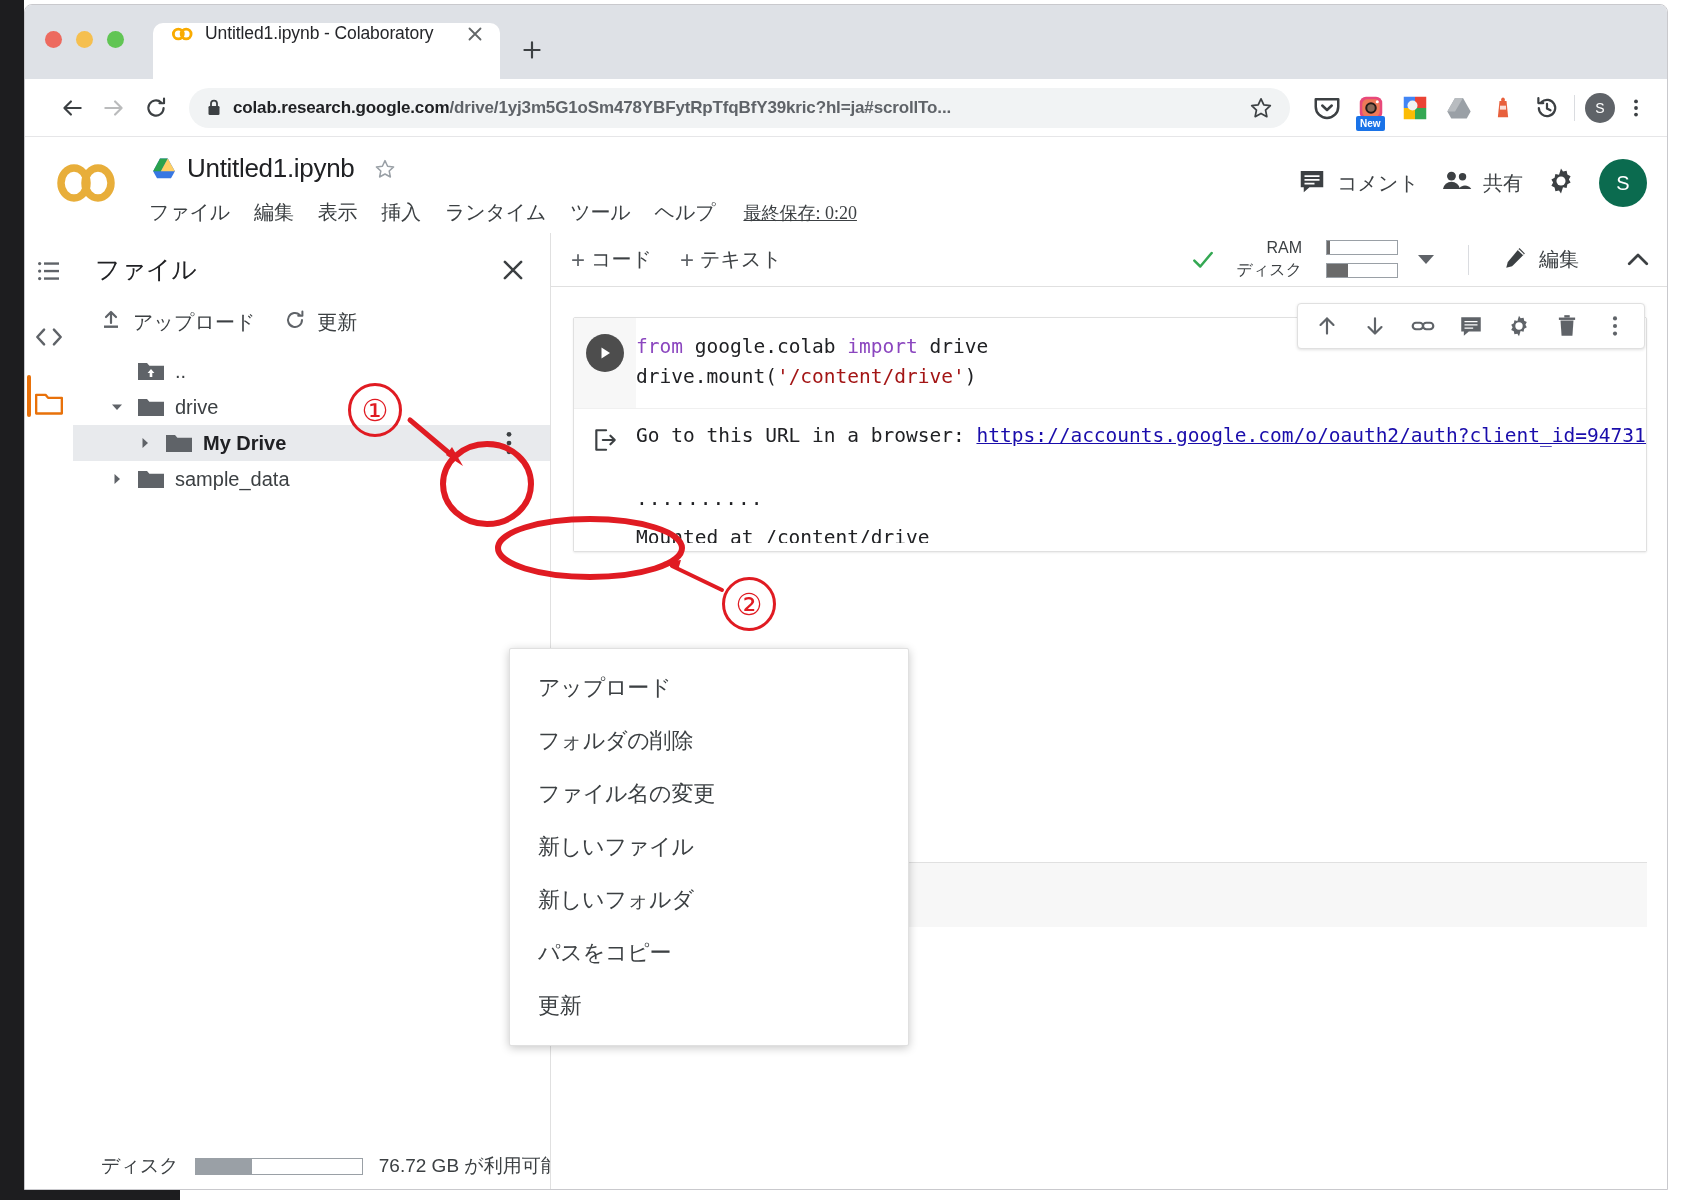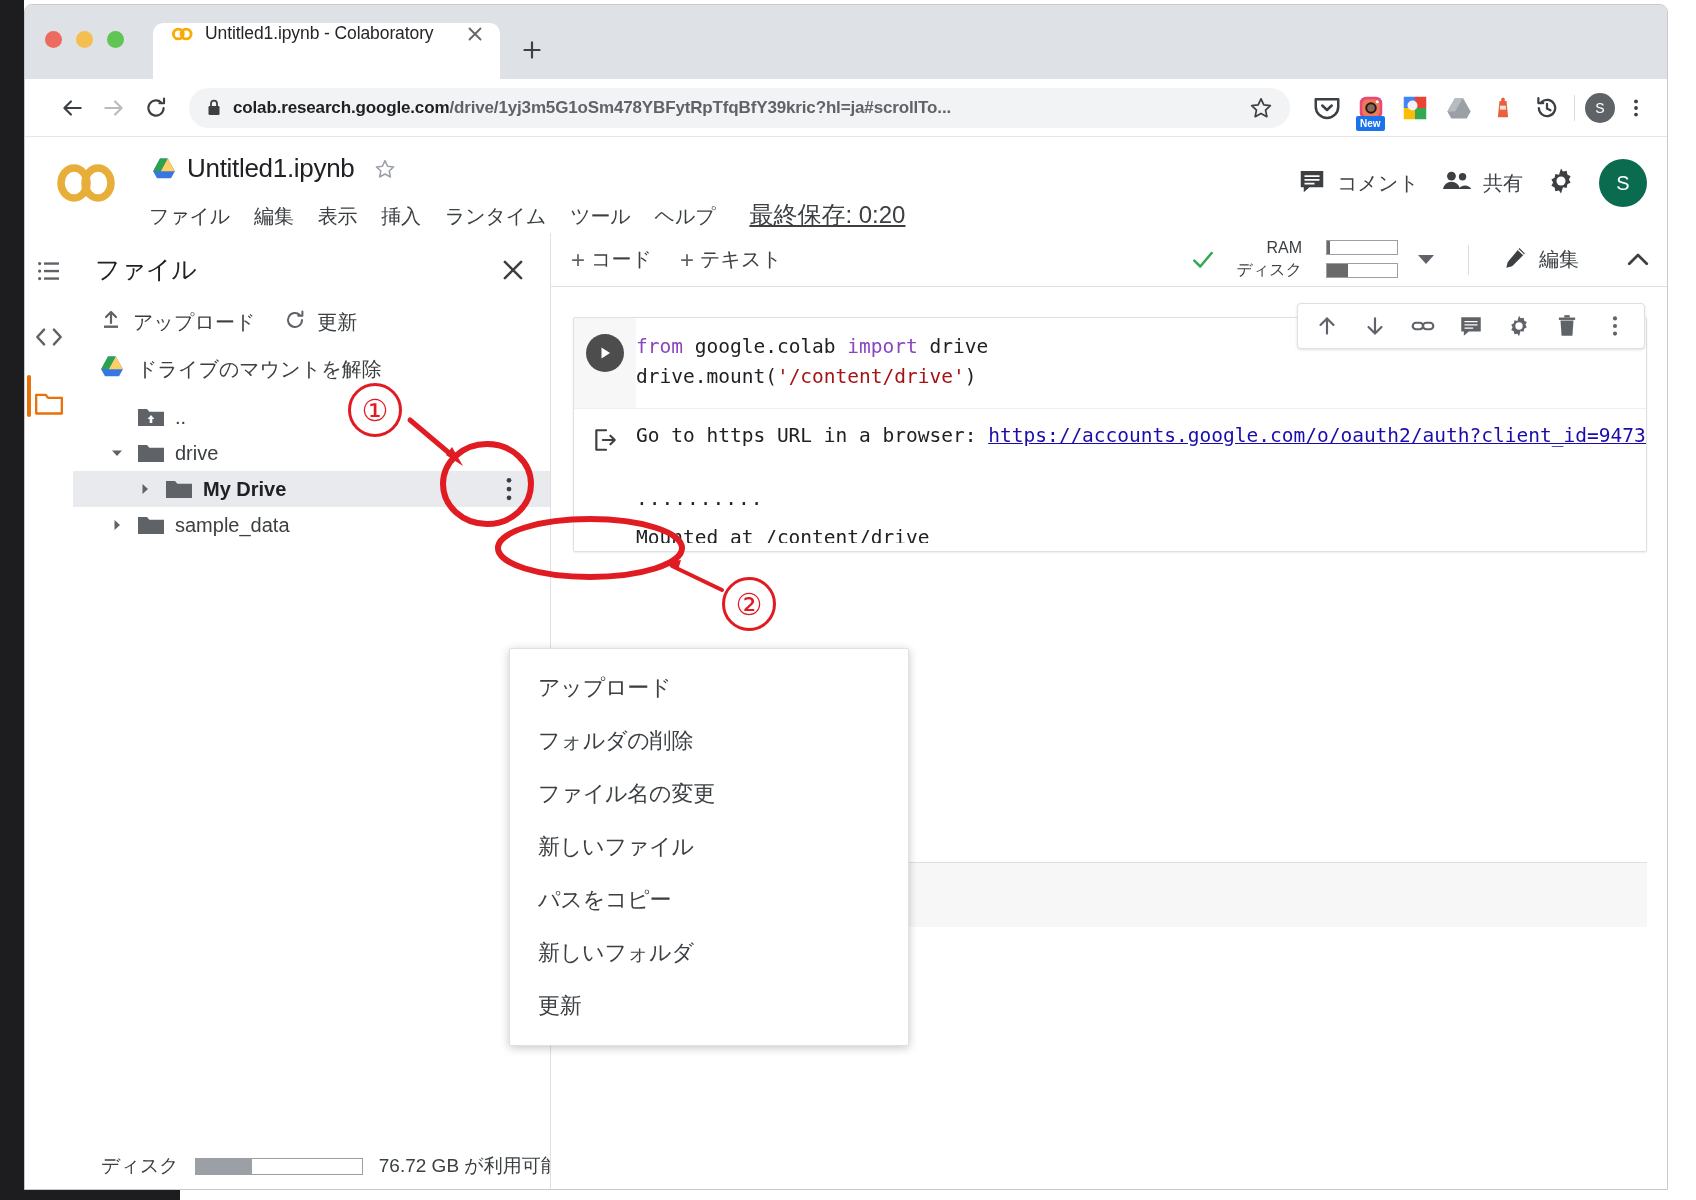--- a/index.html
+++ b/index.html
@@ -110,21 +110,21 @@
   .co-logo { position: absolute; left: 30px; top: 22px; width: 62px; height: 48px; }
   .nb-title-row { position: absolute; left: 126px; top: 16px; display: flex; align-items: center; gap: 10px; }
   .drive-ico { width: 26px; height: 23px; }
   .nb-title { font-size: 26px; color: #202124; letter-spacing: -0.3px; }
   .star-ol { width: 24px; height: 24px; margin-left: 8px; cursor: pointer; }
   .menubar {
     position: absolute; left: 124px; top: 62px; display: flex; align-items: baseline; gap: 24px;
   }
   .menu-item { font-size: 20px; color: #3c4043; cursor: pointer; letter-spacing: -0.2px; }
   .save-state {
-    font-size: 24px; color: #3c4043; text-decoration: underline; cursor: pointer; margin-left: 10px;
+    font-size: 18px; color: #3c4043; text-decoration: underline; cursor: pointer; margin-left: 4px; font-family: Liberation Serif, serif;
   }
   .header-right {
     position: absolute; right: 20px; top: 22px; display: flex; align-items: center; gap: 22px;
   }
   .hr-btn { display: flex; align-items: center; gap: 10px; cursor: pointer; }
   .hr-btn span { font-size: 20px; color: #3c4043; }
   .avatar-lg {
     width: 48px; height: 48px; border-radius: 50%; background: #0b6b4f; color: #fff;
     display: flex; align-items: center; justify-content: center; font-size: 20px;
   }
@@ -517,30 +517,20 @@
               <span>
                 <svg width="24" height="24" viewBox="0 0 24 24">
                   <path d="M19 12 a7 7 0 1 1 -2.2 -5.1" fill="none" stroke="#5f6368" stroke-width="2" stroke-linecap="round"></path>
                   <path d="M19.4 3.6 V7.8 H15.2" fill="none" stroke="#5f6368" stroke-width="2" stroke-linecap="round" stroke-linejoin="round"></path>
                 </svg>
               </span>
               <span>更新</span>
             </div>
           </div>
 
-          <div class="fp-mount">
-            <span>
-              <svg width="26" height="23" viewBox="0 0 24 22">
-                <path d="M8.2 1.4 L15.6 1.4 L22.4 13.6 L18.7 20.4 L5.3 20.4 L1.6 13.6 Z" fill="#3777e3"></path>
-                <path d="M8.2 1.4 L1.6 13.6 H9 L15.6 1.4 Z" fill="#2ba24c"></path>
-                <path d="M15.6 1.4 L22.4 13.6 H9 Z" fill="#ffcf63"></path>
-              </svg>
-            </span>
-            <span>ドライブのマウントを解除</span>
-          </div>
 
           <div class="tree">
             <div class="trow ind-1">
               <span class="twist"></span>
               <span class="folder-ico">
                 <svg width="28" height="22" viewBox="0 0 28 22">
                   <path d="M1 3 h9 l2.4 2.8 H27 V20 H1 Z" fill="#5f6368"></path>
                   <path d="M14 9 L10.6 13 h2.1 v4 h2.6 v-4 h2.1 Z" fill="#fff"></path>
                 </svg>
               </span>
@@ -723,41 +713,41 @@
               <div class="out-row">
                 <div class="out-icon-col">
                   <span>
                     <svg width="26" height="26" viewBox="0 0 24 24">
                       <path d="M13 3 H4 V21 H13" fill="none" stroke="#3c4043" stroke-width="2" stroke-linecap="round" stroke-linejoin="round"></path>
                       <path d="M10 12 H21 M17 8 L21 12 L17 16" fill="none" stroke="#3c4043" stroke-width="2" stroke-linecap="round" stroke-linejoin="round"></path>
                     </svg>
                   </span>
                 </div>
                 <div class="out">
-                  <div><span>Go to https URL in a browser: </span><a href="#">https://accounts.google.com/o/oauth2/auth?client_id=9473189</a></div>
+                  <div><span>Go to this URL in a browser: </span><a href="#">https://accounts.google.com/o/oauth2/auth?client_id=9473189</a></div>
                   <div>&nbsp;</div>
                   <div class="dots">··········</div>
                   <div class="clip">Mounted at /content/drive</div>
                 </div>
               </div>
             </div>
 
             <div class="nb-afterline"></div>
             <div class="nb-shade"></div>
           </div>
         </div>
       </div>
 
       <div class="ctxmenu">
         <div class="ctxitem">アップロード</div>
         <div class="ctxitem">フォルダの削除</div>
         <div class="ctxitem">ファイル名の変更</div>
         <div class="ctxitem">新しいファイル</div>
+        <div class="ctxitem">新しいフォルダ</div>
         <div class="ctxitem">パスをコピー</div>
-        <div class="ctxitem">新しいフォルダ</div>
         <div class="ctxitem">更新</div>
       </div>
 
     </div>
   </div>
 
   <svg class="anno" style="left:0; top:0; width:1696px; height:1200px;" viewBox="0 0 1696 1200">
 
     <ellipse cx="487" cy="484" rx="44" ry="40" fill="none" stroke="#e01b22" stroke-width="6"></ellipse>
 

